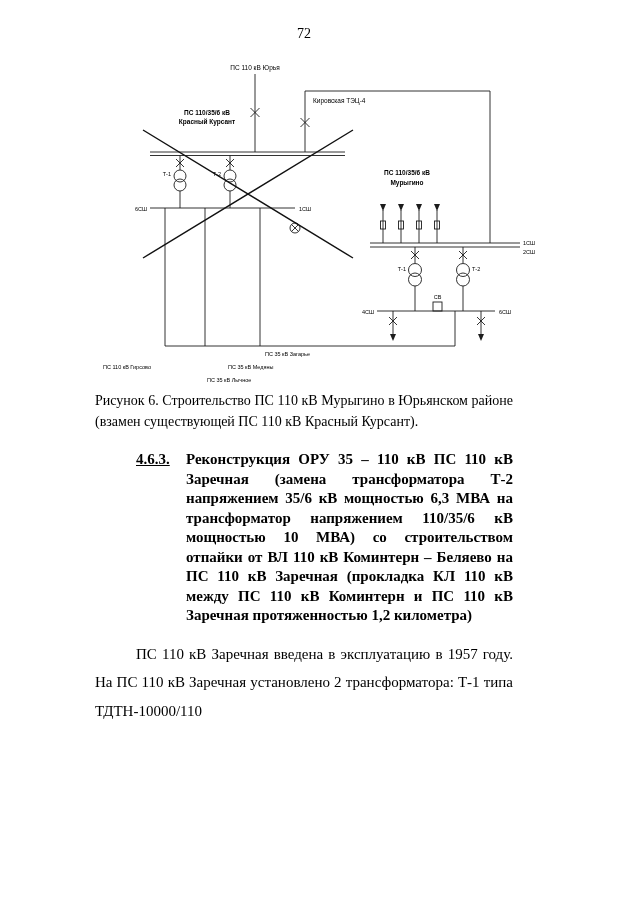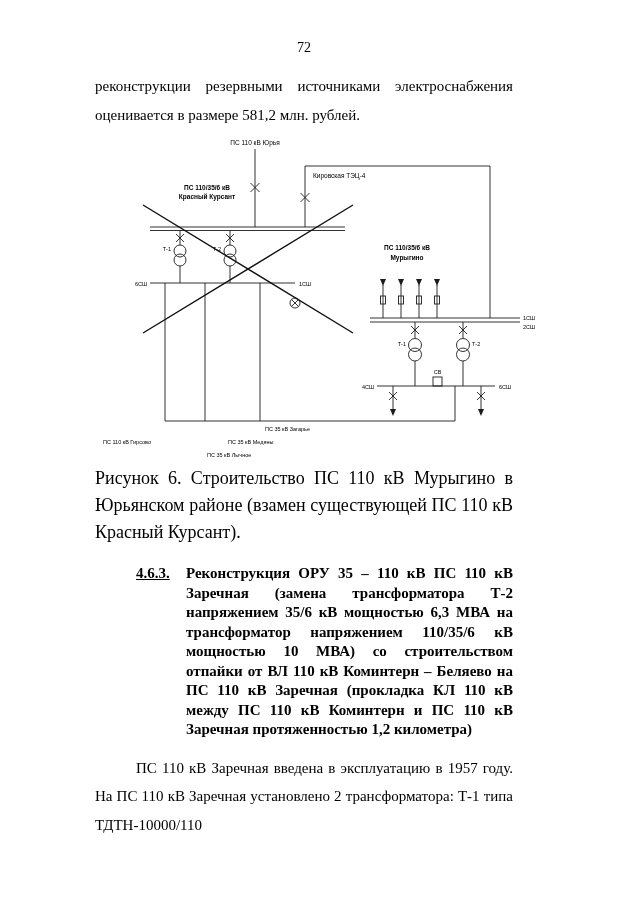--- a/index.html
+++ b/index.html
@@ -7,38 +7,38 @@
   body {
     width: 640px; height: 905px;
     font-family: "Liberation Serif", "DejaVu Serif", serif;
     color: #000;
     position: relative;
     overflow: hidden;
   }
   .sheet {
     position: relative;
     width: 568px; height: 905px;
-    padding: 40px 55px 0 95px;
+    padding: 26px 55px 0 95px;
   }
   .page-number {
     text-align: center;
     font-size: 14px;
     margin-bottom: 16px;
   }
   p.body-par {
     font-size: 15px;
     line-height: 28.5px;
     text-align: justify;
   }
   p.ind { text-indent: 41px; }
   .figure-wrap { margin-top: 4px; }
   svg.scheme { display: block; }
   .fig-caption {
-    font-size: 18px;
-    line-height: 27px;
+    font-size: 14px;
+    line-height: 21px;
     text-align: justify;
     margin-top: 2px;
   }
   .section-head {
     display: flex;
     margin: 18px 0 0 41px;
     font-size: 15px;
     font-weight: bold;
     line-height: 19.5px;
   }
@@ -46,21 +46,20 @@
   .sec-title { flex: 1; text-align: justify; }
   .after-section { margin-top: 14px; }
 </style>
 </head>
 <body>
 
 <div class="sheet">
 
   <div class="page-number">72</div>
 
-  <p class="body-par">реконструкции резервными источниками электроснабжения оценивается в размере 581,2 млн. рублей.</p>
 
   <div class="figure-wrap">
     <svg class="scheme" width="450" height="330" viewBox="0 0 450 330">
 
       <g stroke="#1c1c1c" stroke-width="0.9" fill="none">
 
         <line x1="160" y1="16" x2="160" y2="94"></line>
         <path d="M155.5,50 l9,9 M164.5,50 l-9,9"></path>
 
         <line x1="210" y1="33" x2="395" y2="33"></line>

